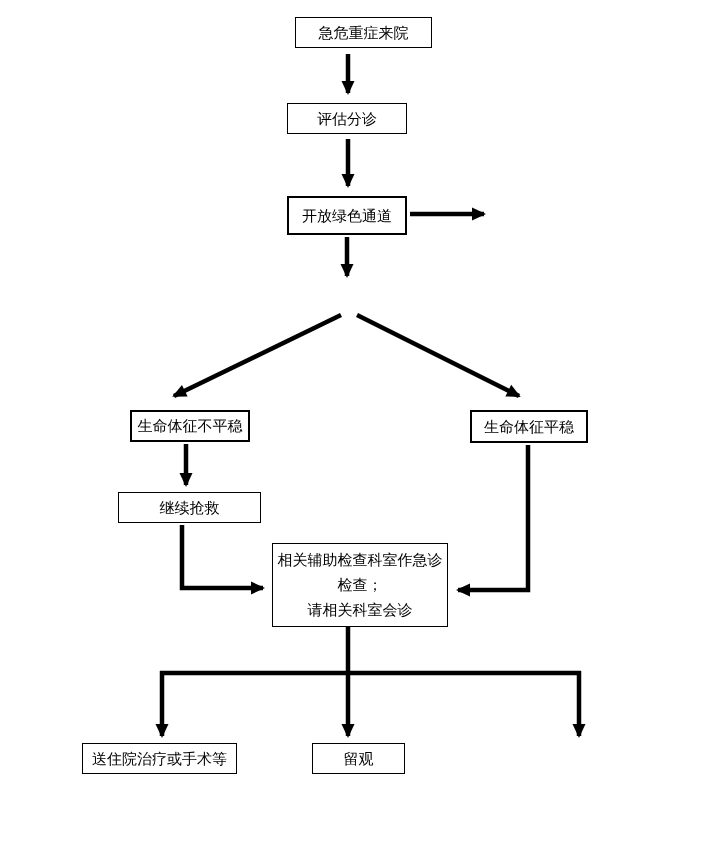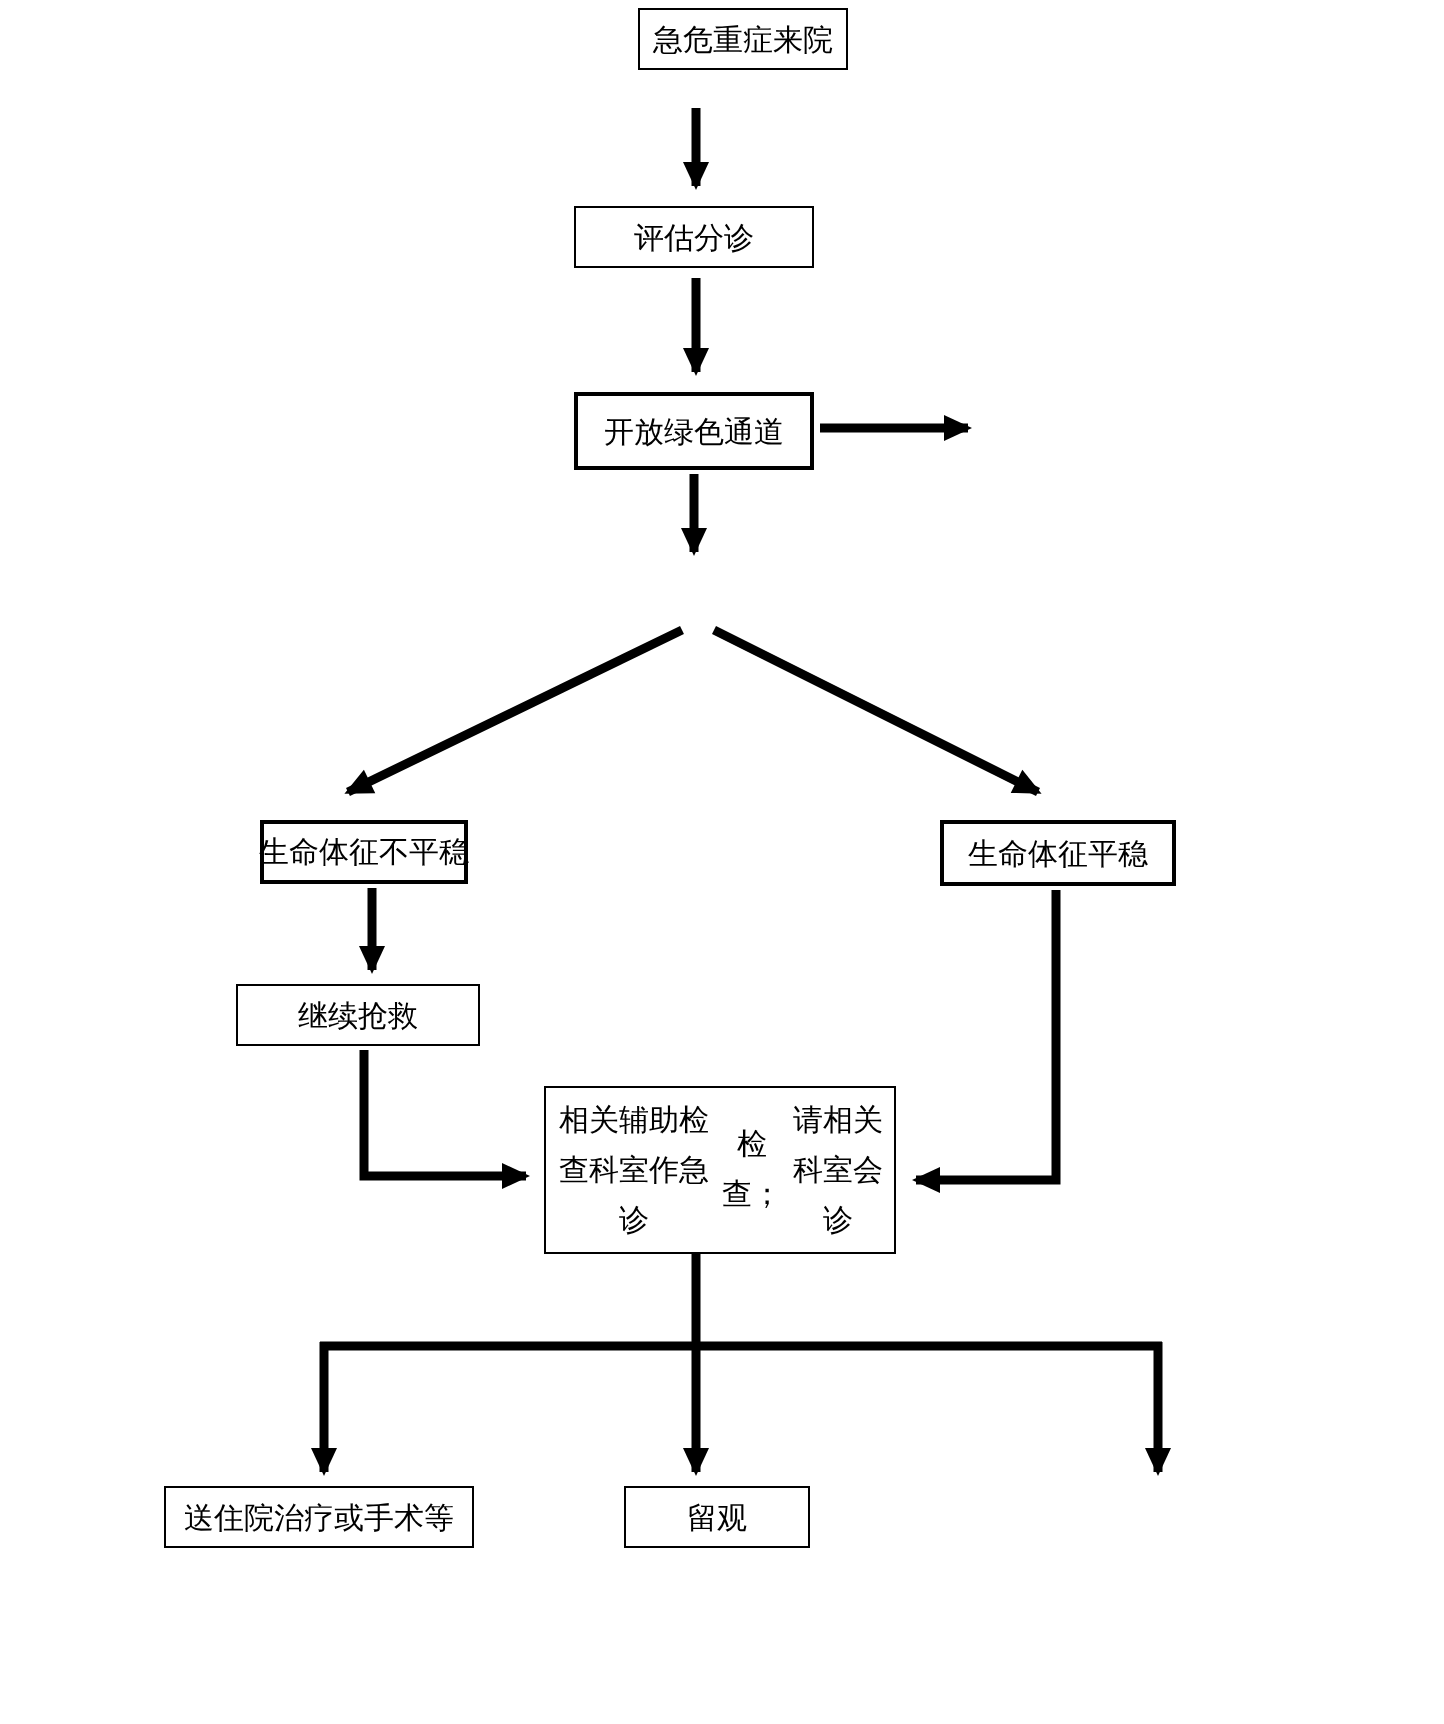--- a/index.html
+++ b/index.html
@@ -33,21 +33,21 @@
     justify-content: center;
     text-align: center;
     font-size: 15px;
     line-height: 1.2;
     white-space: nowrap;
   }
   .node.thick {
     border-width: 2px;
   }
   .node.multiline {
-    flex-direction: row;
+    flex-direction: column;
     white-space: normal;
     line-height: 25px;
     padding: 3px 0;
   }
 </style>
 </head>
 <body>
 
 <div class="canvas">
 
@@ -68,43 +68,43 @@
       <polyline points="182,525 182,588 263,588" marker-end="url(#arw)"></polyline>
       <polyline points="528,445 528,590 458,590" marker-end="url(#arw)"></polyline>
       <line x1="348" y1="627" x2="348" y2="675"></line>
       <line x1="160" y1="673" x2="581" y2="673"></line>
       <line x1="162" y1="671" x2="162" y2="736" marker-end="url(#arw)"></line>
       <line x1="348" y1="673" x2="348" y2="736" marker-end="url(#arw)"></line>
       <line x1="579" y1="671" x2="579" y2="736" marker-end="url(#arw)"></line>
     </g>
   </svg>
 
-  <div class="node" style="left:295px; top:4px; width:105px; height:31px;margin-left:24px;">
+  <div class="node" style="left:295px; top:17px; width:137px; height:31px;">
     <span>急危重症来院</span>
   </div>
 
   <div class="node" style="left:287px; top:103px; width:120px; height:31px;">
     <span>评估分诊</span>
   </div>
 
   <div class="node thick" style="left:287px; top:196px; width:120px; height:39px;text-align:right;">
     <span>开放绿色通道</span>
   </div>
 
 
 
-  <div class="node thick" style="left:130px; top:410px; width:104px; height:32px;">
+  <div class="node thick" style="left:130px; top:410px; width:120px; height:32px;">
     <span>生命体征不平稳</span>
   </div>
 
   <div class="node thick" style="left:470px; top:410px; width:118px; height:33px;">
     <span>生命体征平稳</span>
   </div>
 
-  <div class="node" style="left:118px; top:492px; width:122px; height:31px;">
+  <div class="node" style="left:118px; top:492px; width:143px; height:31px;">
     <span>继续抢救</span>
   </div>
 
   <div class="node multiline" style="left:272px; top:543px; width:176px; height:84px;">
     <div>相关辅助检查科室作急诊</div>
     <div>检查；</div>
     <div>请相关科室会诊</div>
   </div>
 
   <div class="node" style="left:82px; top:743px; width:155px; height:31px;">

